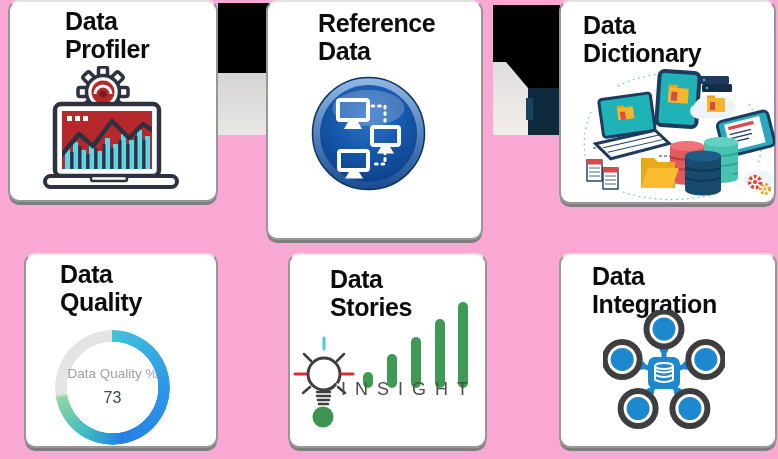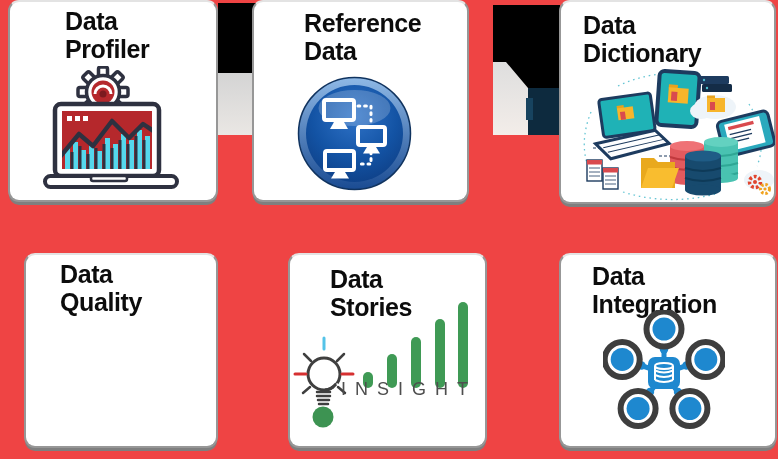--- a/index.html
+++ b/index.html
@@ -1,22 +1,22 @@
 <!DOCTYPE html>
 <html><head>
 <meta charset="utf-8">
 <style>
   html,body{margin:0;padding:0;background:#fff;}
   body{font-family:"Liberation Sans","DejaVu Sans",sans-serif;}
-  .stage{position:relative;width:778px;height:459px;background:#ef4444;overflow:hidden;}
+  .stage{position:relative;width:778px;height:459px;background:#f9a8d4;overflow:hidden;}
 
   .card{position:absolute;background:#fff;border:2px solid #979797;border-top-color:#e3e3e3;
         border-radius:11px;box-shadow:0 4px 0 -1px #7f7f7f;box-sizing:border-box;}
   #card1{left:8px;top:0;width:210px;height:202px;}
-  #card2{left:252px;top:0;width:217px;height:202px;}
+  #card2{left:266px;top:0;width:217px;height:240px;}
   #card3{left:559px;top:0;width:217px;height:204px;}
   #card4{left:24px;top:253px;width:194px;height:195px;}
   #card5{left:288px;top:253px;width:199px;height:195px;}
   #card6{left:559px;top:253px;width:218px;height:195px;}
 
   .card-title{position:absolute;font-weight:700;font-size:25px;line-height:28px;color:#0c0c0c;
               white-space:pre-line;letter-spacing:-0.4px;}
   #card1 .card-title{left:55px;top:5px;}
   #card2 .card-title{left:50px;top:7px;}
   #card3 .card-title{left:22px;top:9px;}
@@ -238,20 +238,27 @@
       <circle cx="192" cy="122" r="5.5" fill="none" stroke="#e0452e" stroke-width="3.5" stroke-dasharray="2.8 2"></circle>
       <circle cx="192" cy="122" r="2" fill="#e0452e"></circle>
       <circle cx="202" cy="129" r="4.5" fill="none" stroke="#f0a31f" stroke-width="3" stroke-dasharray="2.4 1.8"></circle>
       <circle cx="202" cy="129" r="1.6" fill="#f0a31f"></circle>
     </svg>
   </div>
 
   <div class="card" id="card4">
     <div class="card-title">Data
 Quality</div>
+    <div class="gauge">
+      <div class="gauge-ring" id="gaugeRing" style="background: conic-gradient(rgb(67, 195, 218) 0deg, rgb(47, 154, 232) 80deg, rgb(35, 129, 228) 170deg, rgb(65, 188, 194) 212deg, rgb(144, 214, 161) 258.8deg, rgb(228, 228, 228) 262.8deg, rgb(228, 228, 228) 360deg);"></div>
+      <div class="gauge-text">
+        <div class="gauge-label">Data Quality %</div>
+        <div class="gauge-value">73</div>
+      </div>
+    </div>
   </div>
 
   <div class="card" id="card5">
     <div class="card-title">Data
 Stories</div>
     <svg class="abs" style="left:0;top:77px" width="76" height="98" viewBox="0 0 76 98">
       <circle cx="34" cy="42" r="16" fill="none" stroke="#3f3f3f" stroke-width="3"></circle>
       <line x1="45" y1="53" x2="51" y2="59" stroke="#fff" stroke-width="6"></line>
       <path d="M46,52 Q41,58 35,58" fill="none" stroke="#3f3f3f" stroke-width="3"></path>
       <g stroke="#3f3f3f" stroke-width="2.5" stroke-linecap="round">

